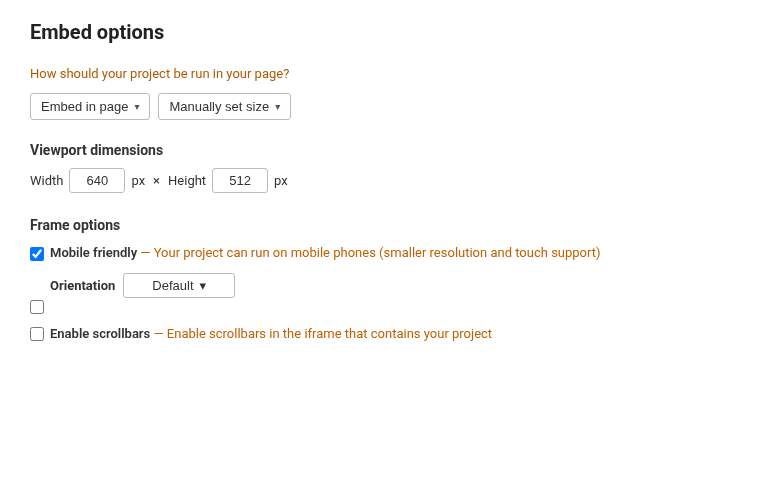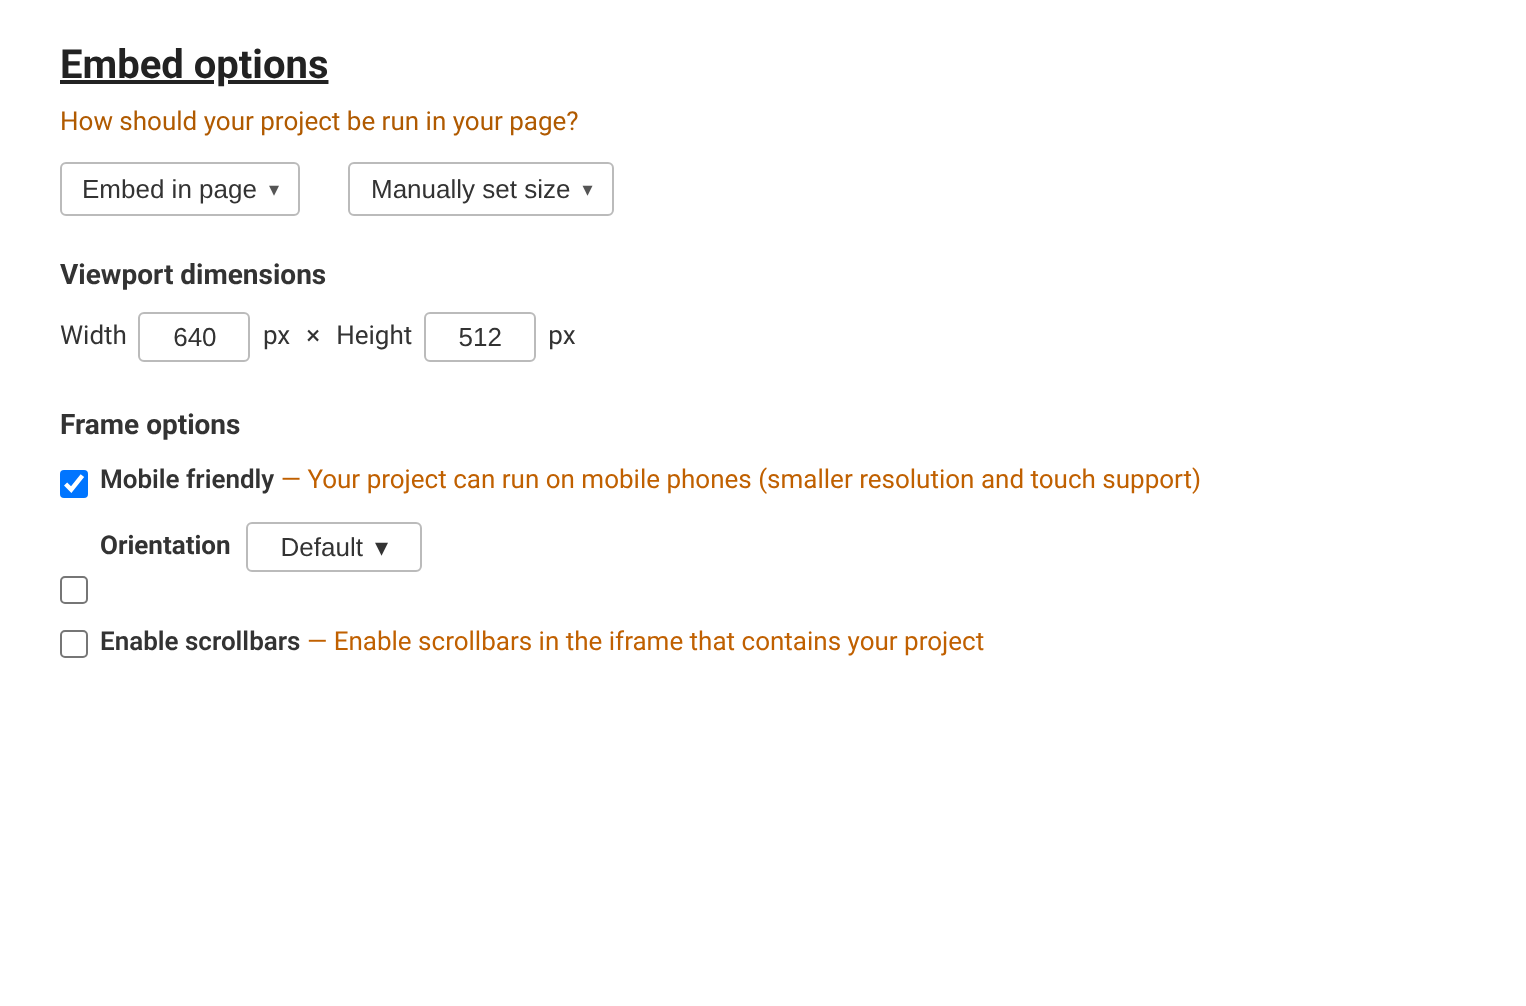--- a/index.html
+++ b/index.html
@@ -8,32 +8,31 @@
       font-size: 14px;
       color: #333;
       background: #fff;
       padding: 20px 30px;
       width: 763px;
       min-height: 503px;
     }
     .page-title {
       font-size: 20px;
       font-weight: 700;
-      margin-bottom: 10px;
+      margin-bottom: 22px;
       color: #222;
-      text-decoration: underline;
     }
     .subtitle {
       color: #b05a00;
       margin-bottom: 12px;
       font-size: 13px;
     }
     .dropdown-row {
       display: flex;
-      gap: 24px;
+      gap: 8px;
       margin-bottom: 22px;
     }
     .dropdown-btn {
       display: inline-flex;
       align-items: center;
       gap: 6px;
       border: 1px solid #bbb;
       border-radius: 3px;
       background: #fff;
       padding: 5px 10px;
@@ -117,21 +116,21 @@
       font-weight: 700;
       font-size: 13px;
     }
     .orientation-dropdown {
       display: inline-flex;
       align-items: center;
       gap: 6px;
       border: 1px solid #bbb;
       border-radius: 3px;
       background: #fff;
-      padding: 4px 16px;
+      padding: 4px 28px;
       font-size: 13px;
       cursor: pointer;
       color: #333;
     }
   </style>
 </head>
 <body>
 
 <h1 class="page-title">Embed options</h1>
 <p class="subtitle">How should your project be run in your page?</p>

